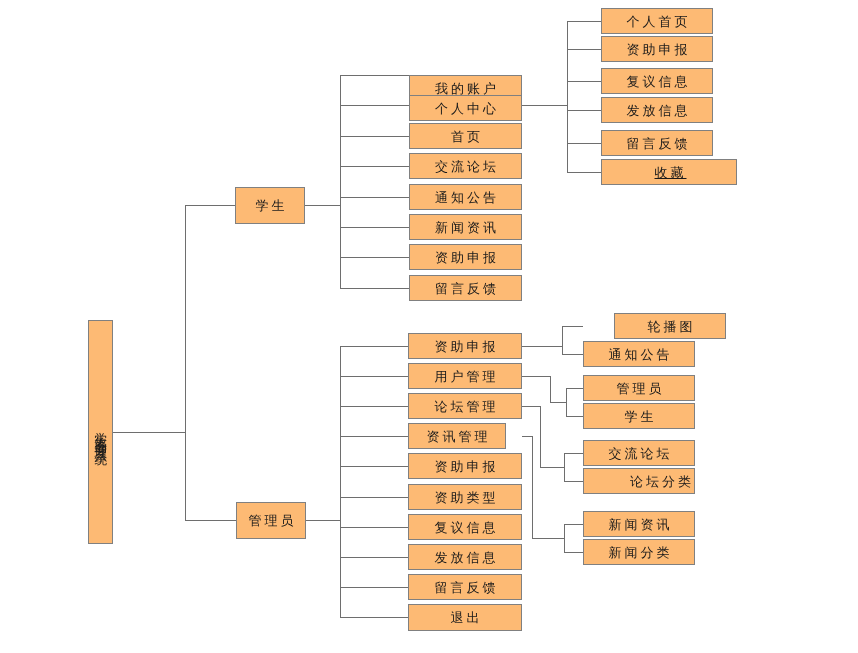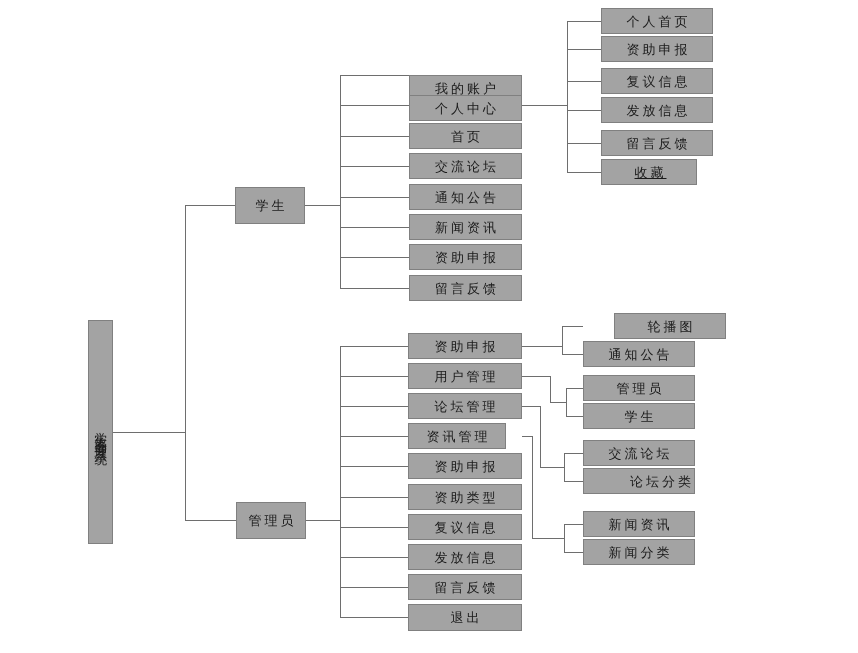--- a/index.html
+++ b/index.html
@@ -19,21 +19,21 @@
     position: absolute;
     left: 0;
     top: 0;
     width: 858px;
     height: 653px;
     pointer-events: none;
   }
   .node {
     position: absolute;
     box-sizing: border-box;
-    background: #a3a3a3;
+    background: #fdba74;
     border: 1px solid var(--border, #808080);
     display: flex;
     align-items: center;
     justify-content: center;
     font-size: 13px;
     color: var(--text, #1a1a1a);
     letter-spacing: 3px;
     white-space: nowrap;
     line-height: 1;
   }
@@ -85,21 +85,21 @@
       </div>
       <div class="node" style="left: 601px; top: 68px; width: 112px; height: 26px;">
         <span>复议信息</span>
       </div>
       <div class="node" style="left: 601px; top: 97px; width: 112px; height: 26px;">
         <span>发放信息</span>
       </div>
       <div class="node" style="left: 601px; top: 130px; width: 112px; height: 26px;">
         <span>留言反馈</span>
       </div>
-      <div class="node" style="left: 601px; top: 159px; width: 96px; height: 26px; text-decoration: underline;">
+      <div class="node" style="left: 601px; top: 159px; width: 136px; height: 26px; text-decoration: underline;">
         <span>收藏</span>
       </div>
       <div class="node" style="left: 409px; top: 123px; width: 113px; height: 26px;">
         <span>首页</span>
       </div>
       <div class="node" style="left: 409px; top: 153px; width: 113px; height: 26px;">
         <span>交流论坛</span>
       </div>
       <div class="node" style="left: 409px; top: 184px; width: 113px; height: 26px;">
         <span>通知公告</span>

